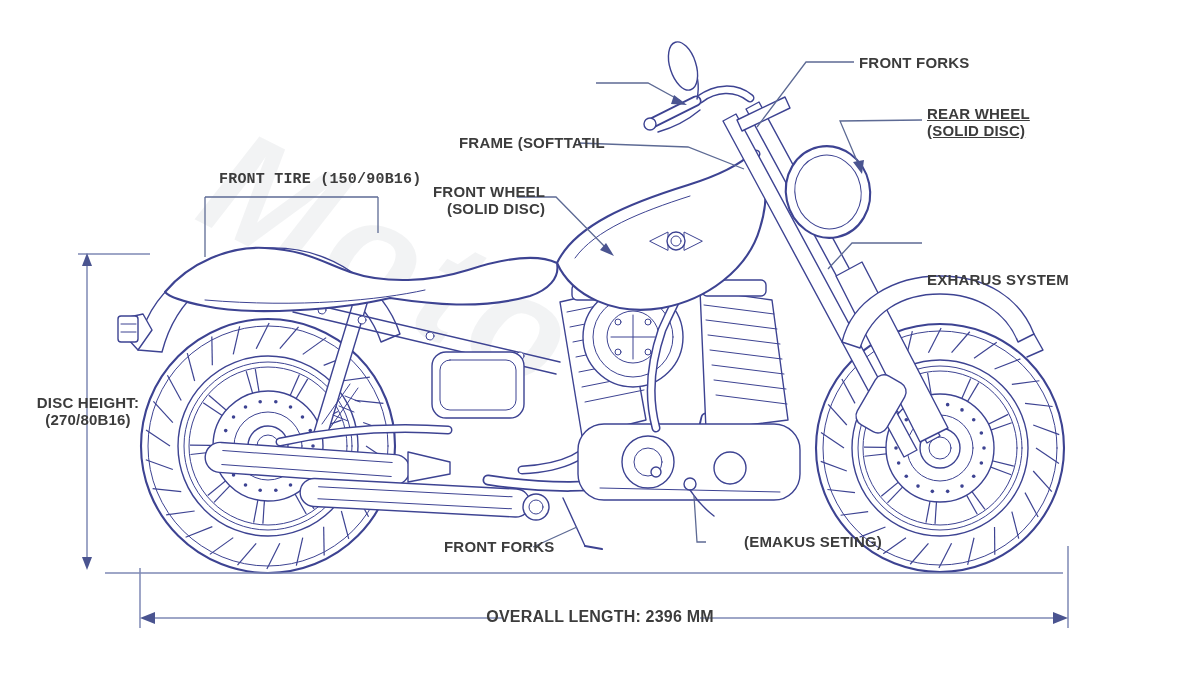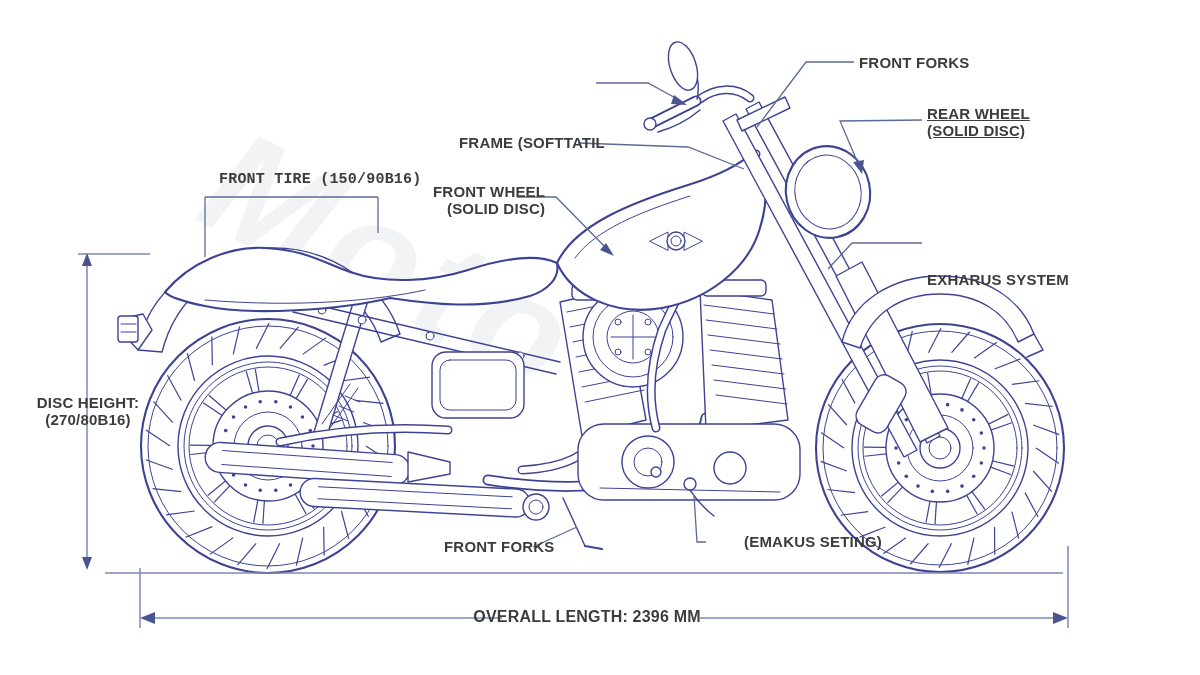--- a/index.html
+++ b/index.html
@@ -430,17 +430,17 @@
   </div>
 
   <div class="label" style="left:444px;top:538px;">
     <span>FRONT FORKS</span>
   </div>
 
   <div class="label" style="left:714px;top:533px;margin-left:30px;">
     <span>(EMAKUS SETING)</span>
   </div>
 
-  <div class="label" style="left:587px;top:608px;transform:translateX(-50%);font-size:16px;text-align:right;">
+  <div class="label" style="left:600px;top:608px;transform:translateX(-50%);font-size:16px;text-align:right;">
     <span>OVERALL LENGTH: 2396 MM</span>
   </div>
 
 </div>
 
 </body></html>

